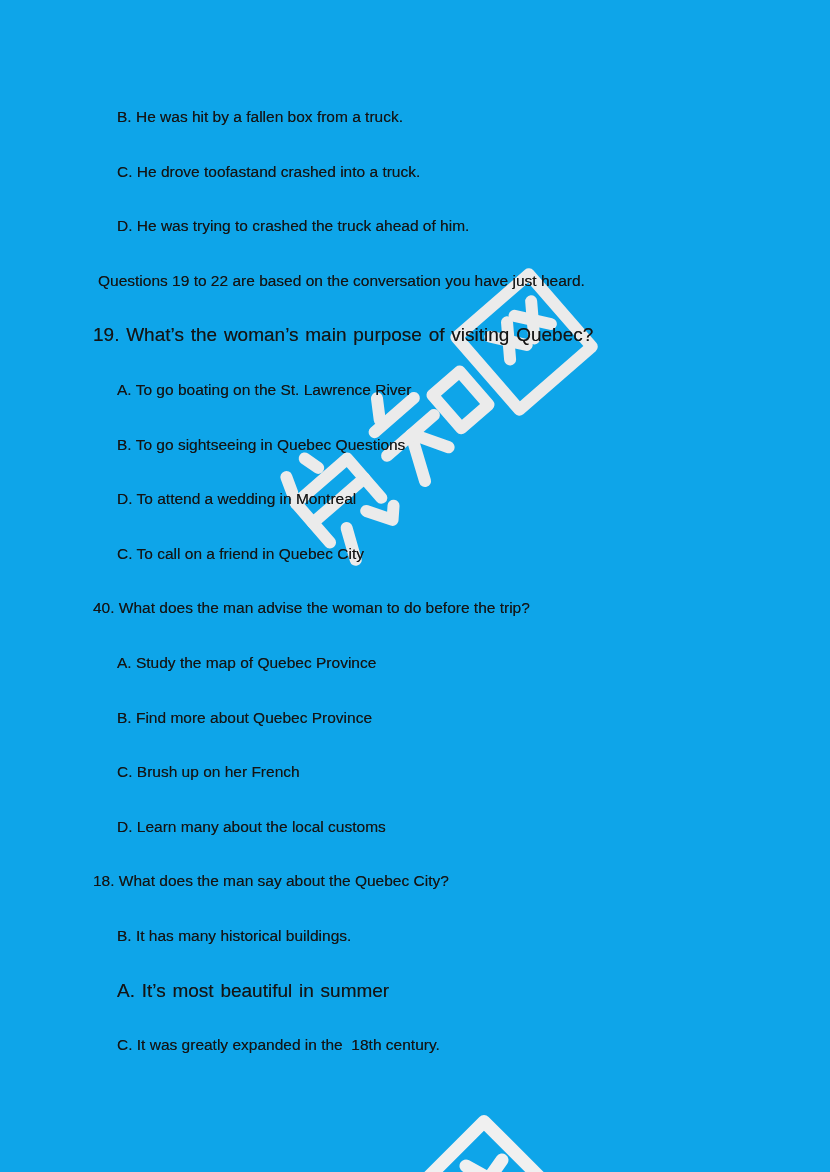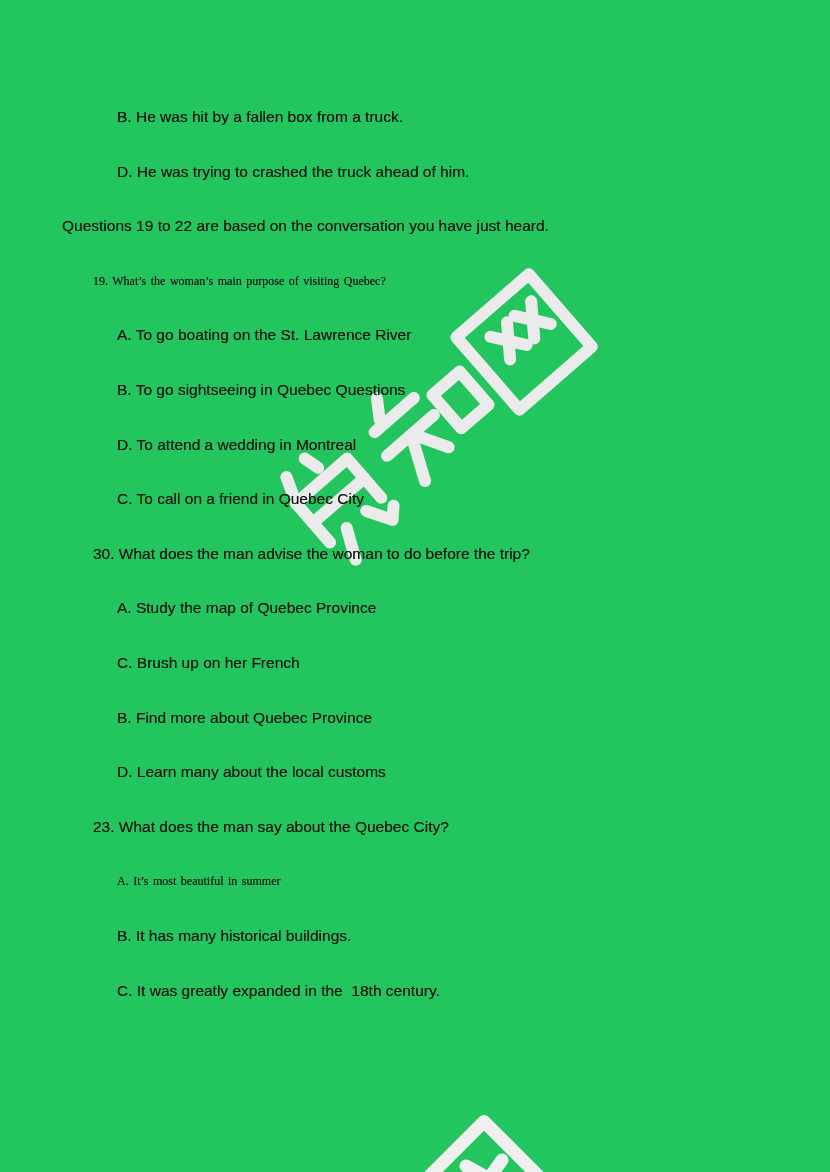--- a/index.html
+++ b/index.html
@@ -10,21 +10,21 @@
   body {
     width: 830px;
     height: 1172px;
     position: relative;
     overflow: hidden;
     font-family: "Liberation Sans", sans-serif;
   }
   .page {
     position: absolute;
     inset: 0;
-    background: #22c55e;
+    background: #0ea5e9;
   }
   .watermark-layer {
     position: absolute;
     inset: 0;
     z-index: 0;
     pointer-events: none;
   }
   .hidden-data {
     position: absolute;
     width: 0;
@@ -42,24 +42,24 @@
   .line {
     line-height: 54.6px;
     height: 54.6px;
     white-space: pre;
     color: #141414;
     font-size: 15.5px;
     text-shadow: 0 0 0.5px rgba(20,20,20,0.6);
   }
   .line.opt { padding-left: 117px; }
   .line.q   { padding-left: 93px;  }
-  .line.p   { padding-left: 62px;  }
+  .line.p   { padding-left: 98px;  }
   .line.serif {
-    font-family: Liberation Serif, serif;
-    font-size: 12px;
+    font-family: Liberation Sans, sans-serif;
+    font-size: 19px;
     word-spacing: 1.5px;
     text-shadow: 0 0 0.4px rgba(20,20,20,0.55);
   }
 </style>
 </head>
 <body>
 
 <div class="page">
 
   <div class="watermark-layer">
@@ -99,31 +99,32 @@
       <g stroke="#f0f0f0" stroke-width="13" fill="none" stroke-linecap="round" stroke-linejoin="round">
         <rect x="396" y="1158" width="176" height="176" transform="rotate(45 484 1246)"></rect>
         <path d="M466,1166 L506,1188"></path>
         <path d="M502,1160 L478,1194"></path>
       </g>
     </svg>
   </div>
 
   <div class="doc">
     <div class="line opt">B. He was hit by a fallen box from a truck.</div>
+    <div class="line opt">C. He drove toofastand crashed into a truck.</div>
     <div class="line opt">D. He was trying to crashed the truck ahead of him.</div>
     <div class="line p">Questions 19 to 22 are based on the conversation you have just heard.</div>
     <div class="line q serif">19. What’s the woman’s main purpose of visiting Quebec?</div>
     <div class="line opt">A. To go boating on the St. Lawrence River</div>
     <div class="line opt">B. To go sightseeing in Quebec Questions</div>
     <div class="line opt">D. To attend a wedding in Montreal</div>
     <div class="line opt">C. To call on a friend in Quebec City</div>
-    <div class="line q">30. What does the man advise the woman to do before the trip?</div>
+    <div class="line q">40. What does the man advise the woman to do before the trip?</div>
     <div class="line opt">A. Study the map of Quebec Province</div>
+    <div class="line opt">B. Find more about Quebec Province</div>
     <div class="line opt">C. Brush up on her French</div>
-    <div class="line opt">B. Find more about Quebec Province</div>
     <div class="line opt">D. Learn many about the local customs</div>
-    <div class="line q">23. What does the man say about the Quebec City?</div>
+    <div class="line q">18. What does the man say about the Quebec City?</div>
+    <div class="line opt">B. It has many historical buildings.</div>
     <div class="line opt serif">A. It’s most beautiful in summer</div>
-    <div class="line opt">B. It has many historical buildings.</div>
     <div class="line opt">C. It was greatly expanded in the  18th century.</div>
   </div>
 
 </div>
 
 </body></html>

